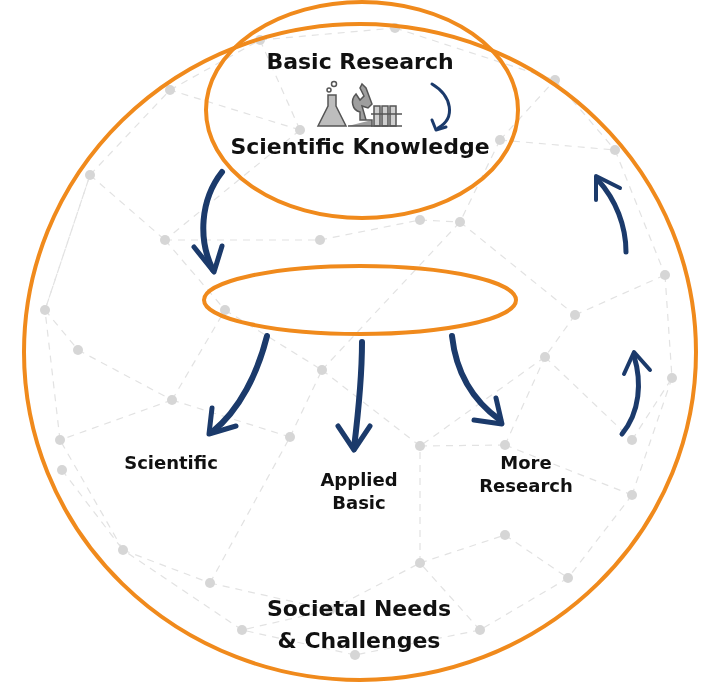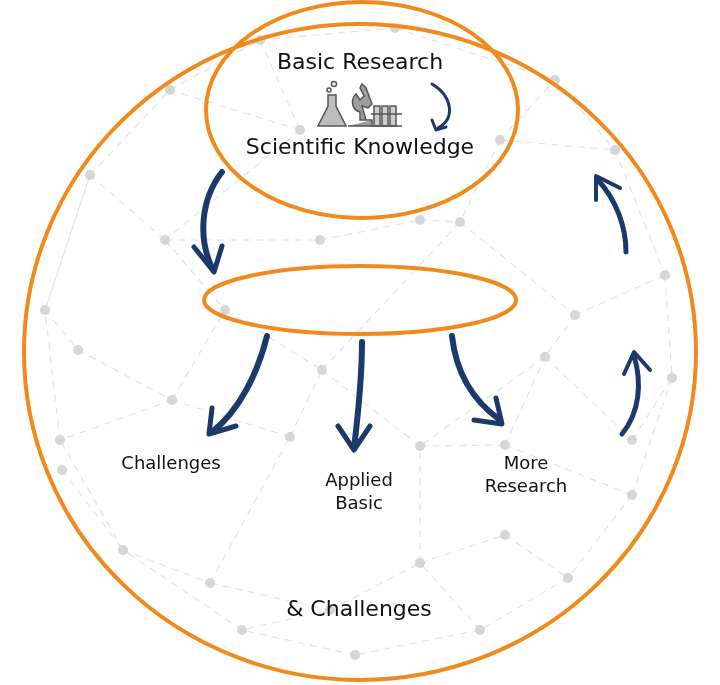--- a/index.html
+++ b/index.html
@@ -1,17 +1,17 @@
 <!DOCTYPE html>
 <html><head>
   <meta charset="utf-8">
   <style>
     html, body { margin: 0; padding: 0; background: #ffffff; }
     body { width: 720px; height: 685px; overflow: hidden; position: relative; font-family: "DejaVu Sans", sans-serif; }
-    #stage { position: absolute; left: 0; top: 0; width: 720px; height: 591px; }
+    #stage { position: absolute; left: 0; top: 0; width: 720px; height: 591px; font-weight: bold; }
     svg { position: absolute; left: 0; top: 0; }
     .lbl { position: absolute; color: #111; text-align: center; line-height: 1.25; white-space: nowrap; transform: translateX(-50%); }
     .big { font-size: 22px; }
     .small { font-size: 18px; }
   </style>
 </head>
 <body>
 
 <div id="stage">
   <svg width="720" height="685" viewBox="0 0 720 685">
@@ -154,27 +154,28 @@
 
       <path d="M626 252 C626 226 616 200 598 180" stroke-width="5"></path>
       <path d="M596 200 L596 176 L620 188" stroke-width="4"></path>
     </g>
   </svg>
 
   <div class="lbl big" style="left:360px; top:48px;">Basic Research</div>
   <div class="lbl big" style="left:360px; top:133px;">Scientific Knowledge</div>
 
   <div class="lbl small" style="left:171px; top:452px;">
-    <div>Challenges</div>
+    <div>Scientific</div>
   </div>
   <div class="lbl small" style="left:359px; top:469px;">
     <div>Applied</div>
     <div>Basic</div>
   </div>
   <div class="lbl small" style="left:526px; top:452px;">
     <div>More</div>
     <div>Research</div>
   </div>
 
   <div class="lbl big" style="left:359px; top:593px; line-height:1.45;">
+    <div>Societal Needs</div>
     <div>&amp; Challenges</div>
   </div>
 </div>
 
 </body></html>

